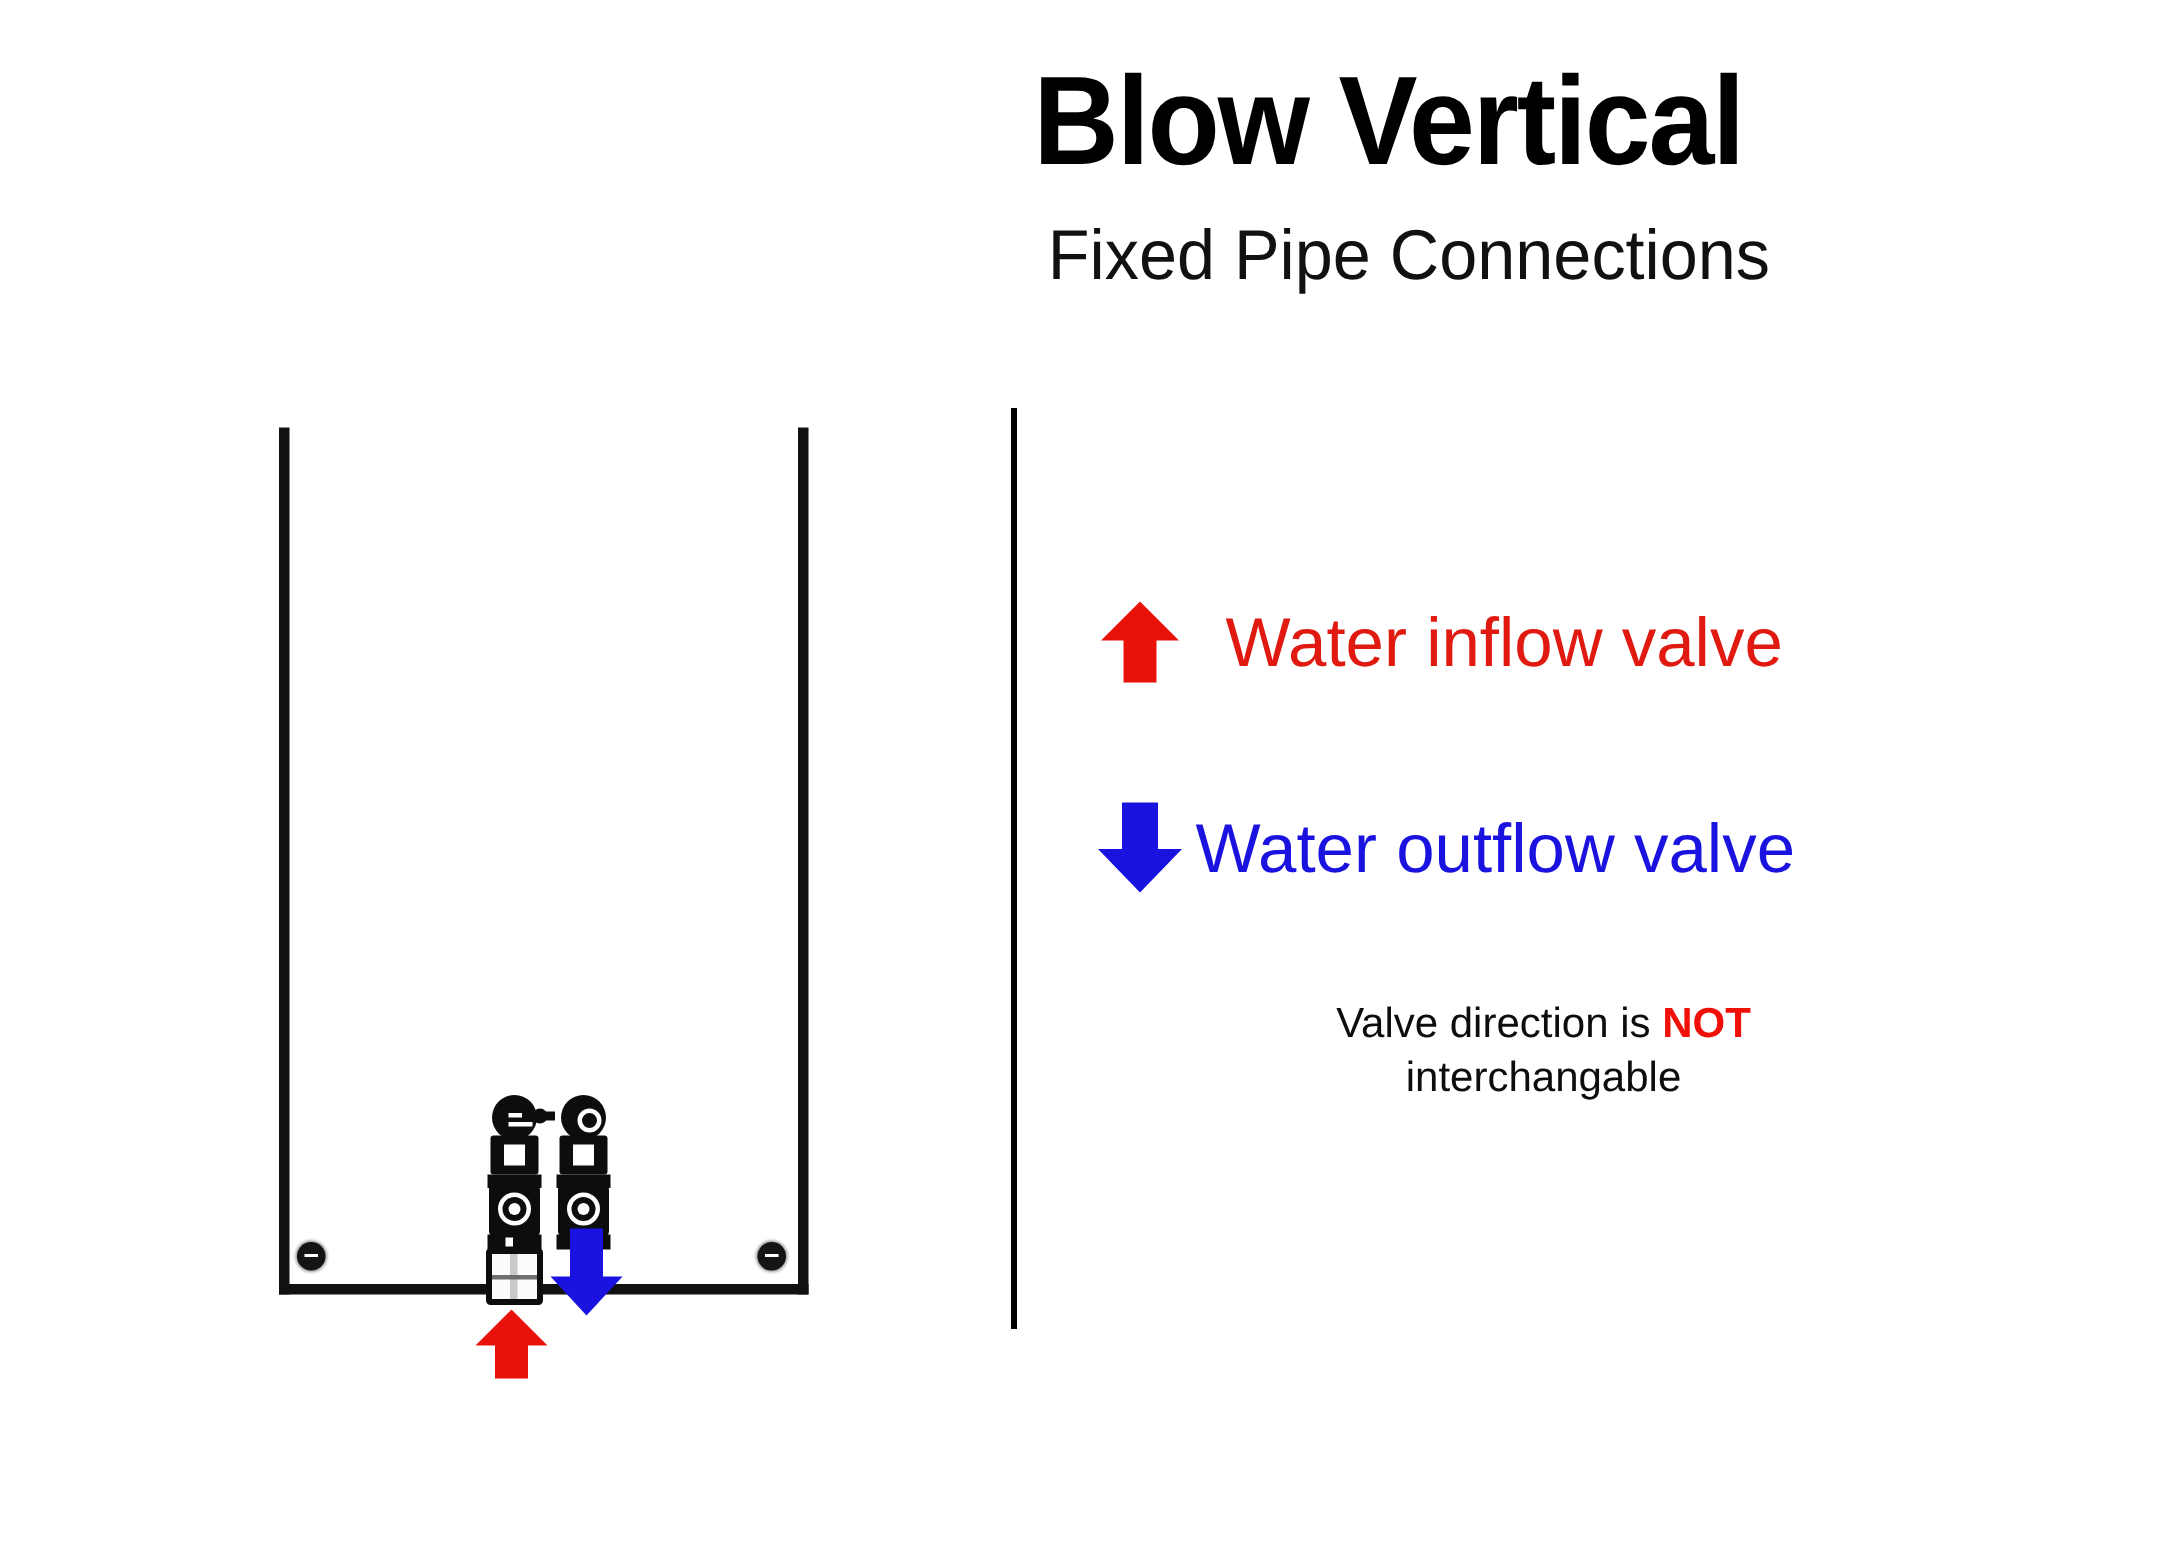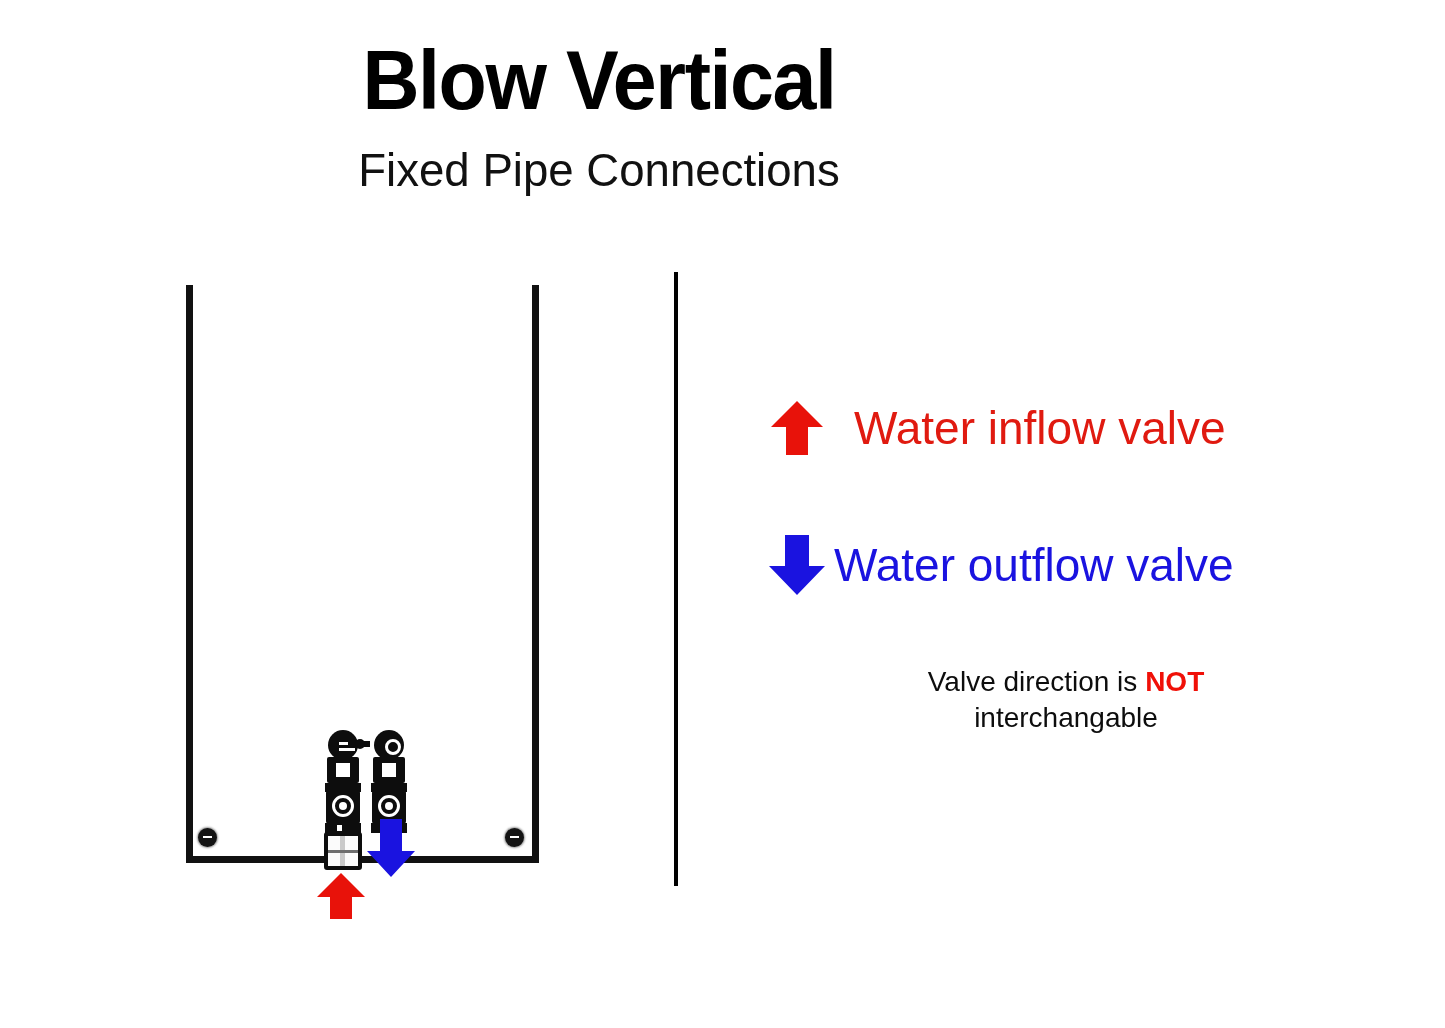--- a/index.html
+++ b/index.html
@@ -15,21 +15,21 @@
     font-family: "Liberation Sans", "DejaVu Sans", sans-serif;
     color: #000000;
   }
 
   
   #header {
     position: absolute;
     top: 0;
     left: 0;
     width: 1198px;
-    text-align: center;
+    text-align: right;
   }
   #page-title {
     font-size: 84px;
     font-weight: 700;
     letter-spacing: -1.5px;
     line-height: 1.0;
     margin-top: 38px;
     color: #000000;
     transform: scaleX(0.94);
     transform-origin: center top;
@@ -300,21 +300,21 @@
     display: block;
   }
 
   
   #diagram-arrow-inflow  { left: 316px; top: 872px; width: 50px; height: 48px; }
   #diagram-arrow-outflow { left: 366px; top: 818px; width: 50px; height: 60px; }
 
   
   #legend-panel {
     position: absolute;
-    left: 680px;
+    left: 643px;
     top: 0;
     width: 721px;
     height: 1028px;
   }
   .legend-row {
     position: absolute;
     display: flex;
     align-items: center;
   }
   #legend-row-inflow  { left: 90px; top: 400px; }

